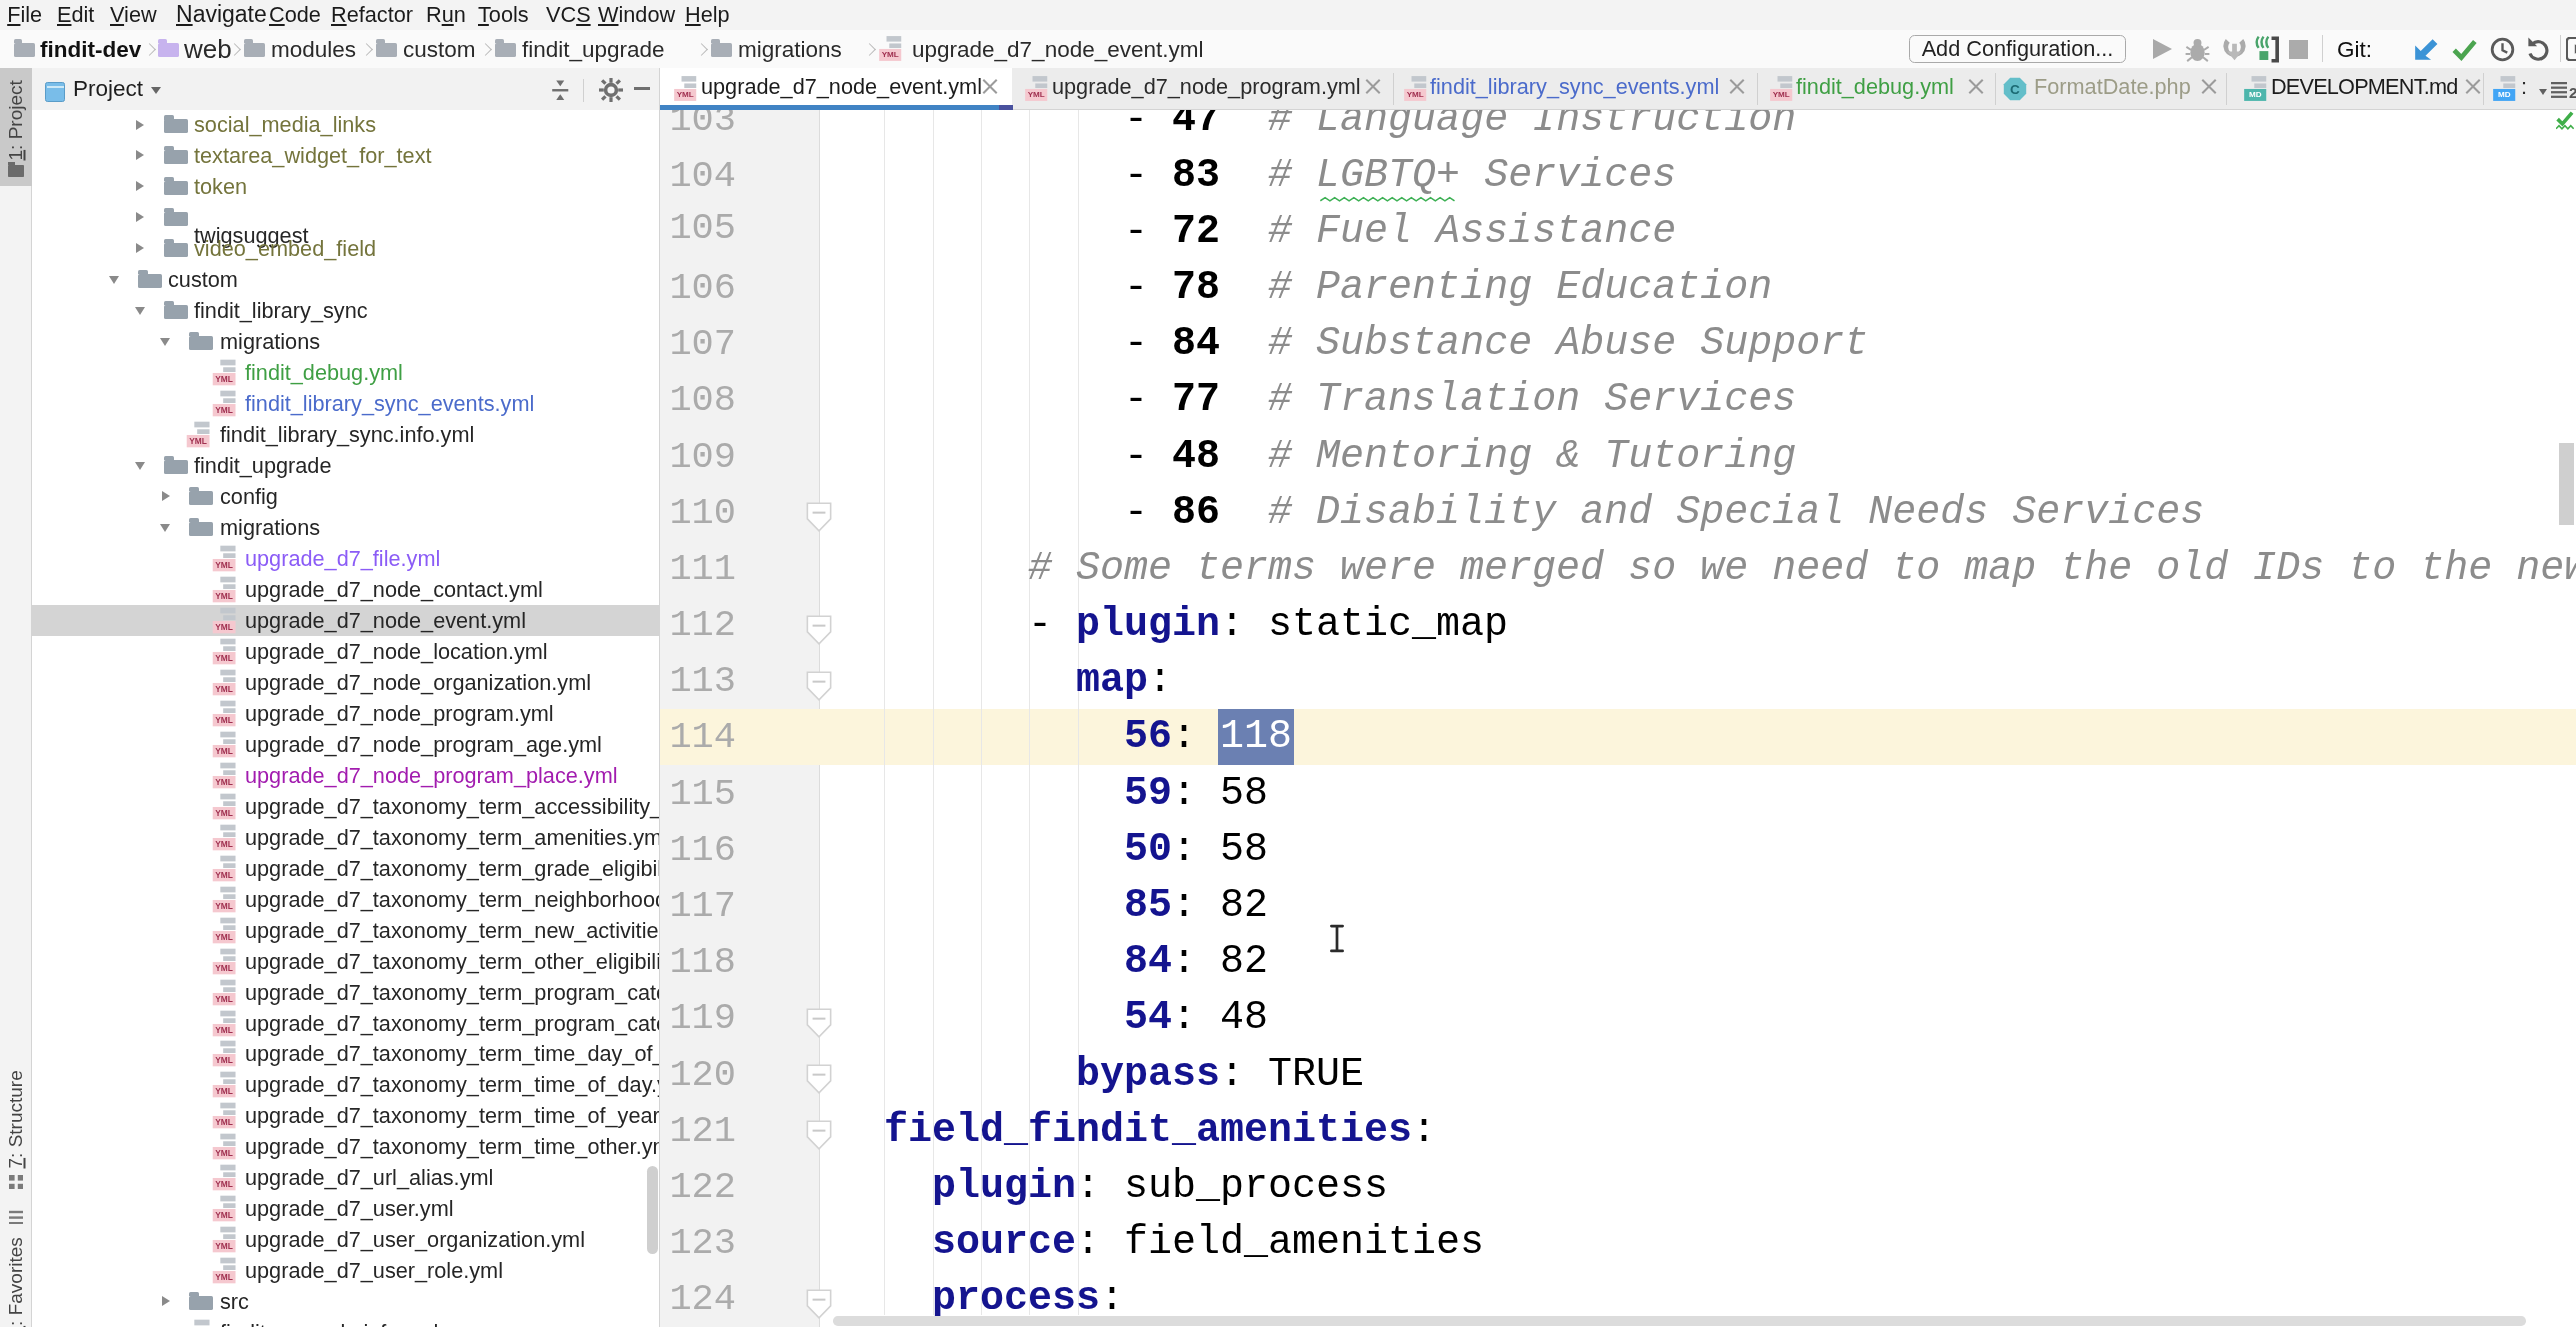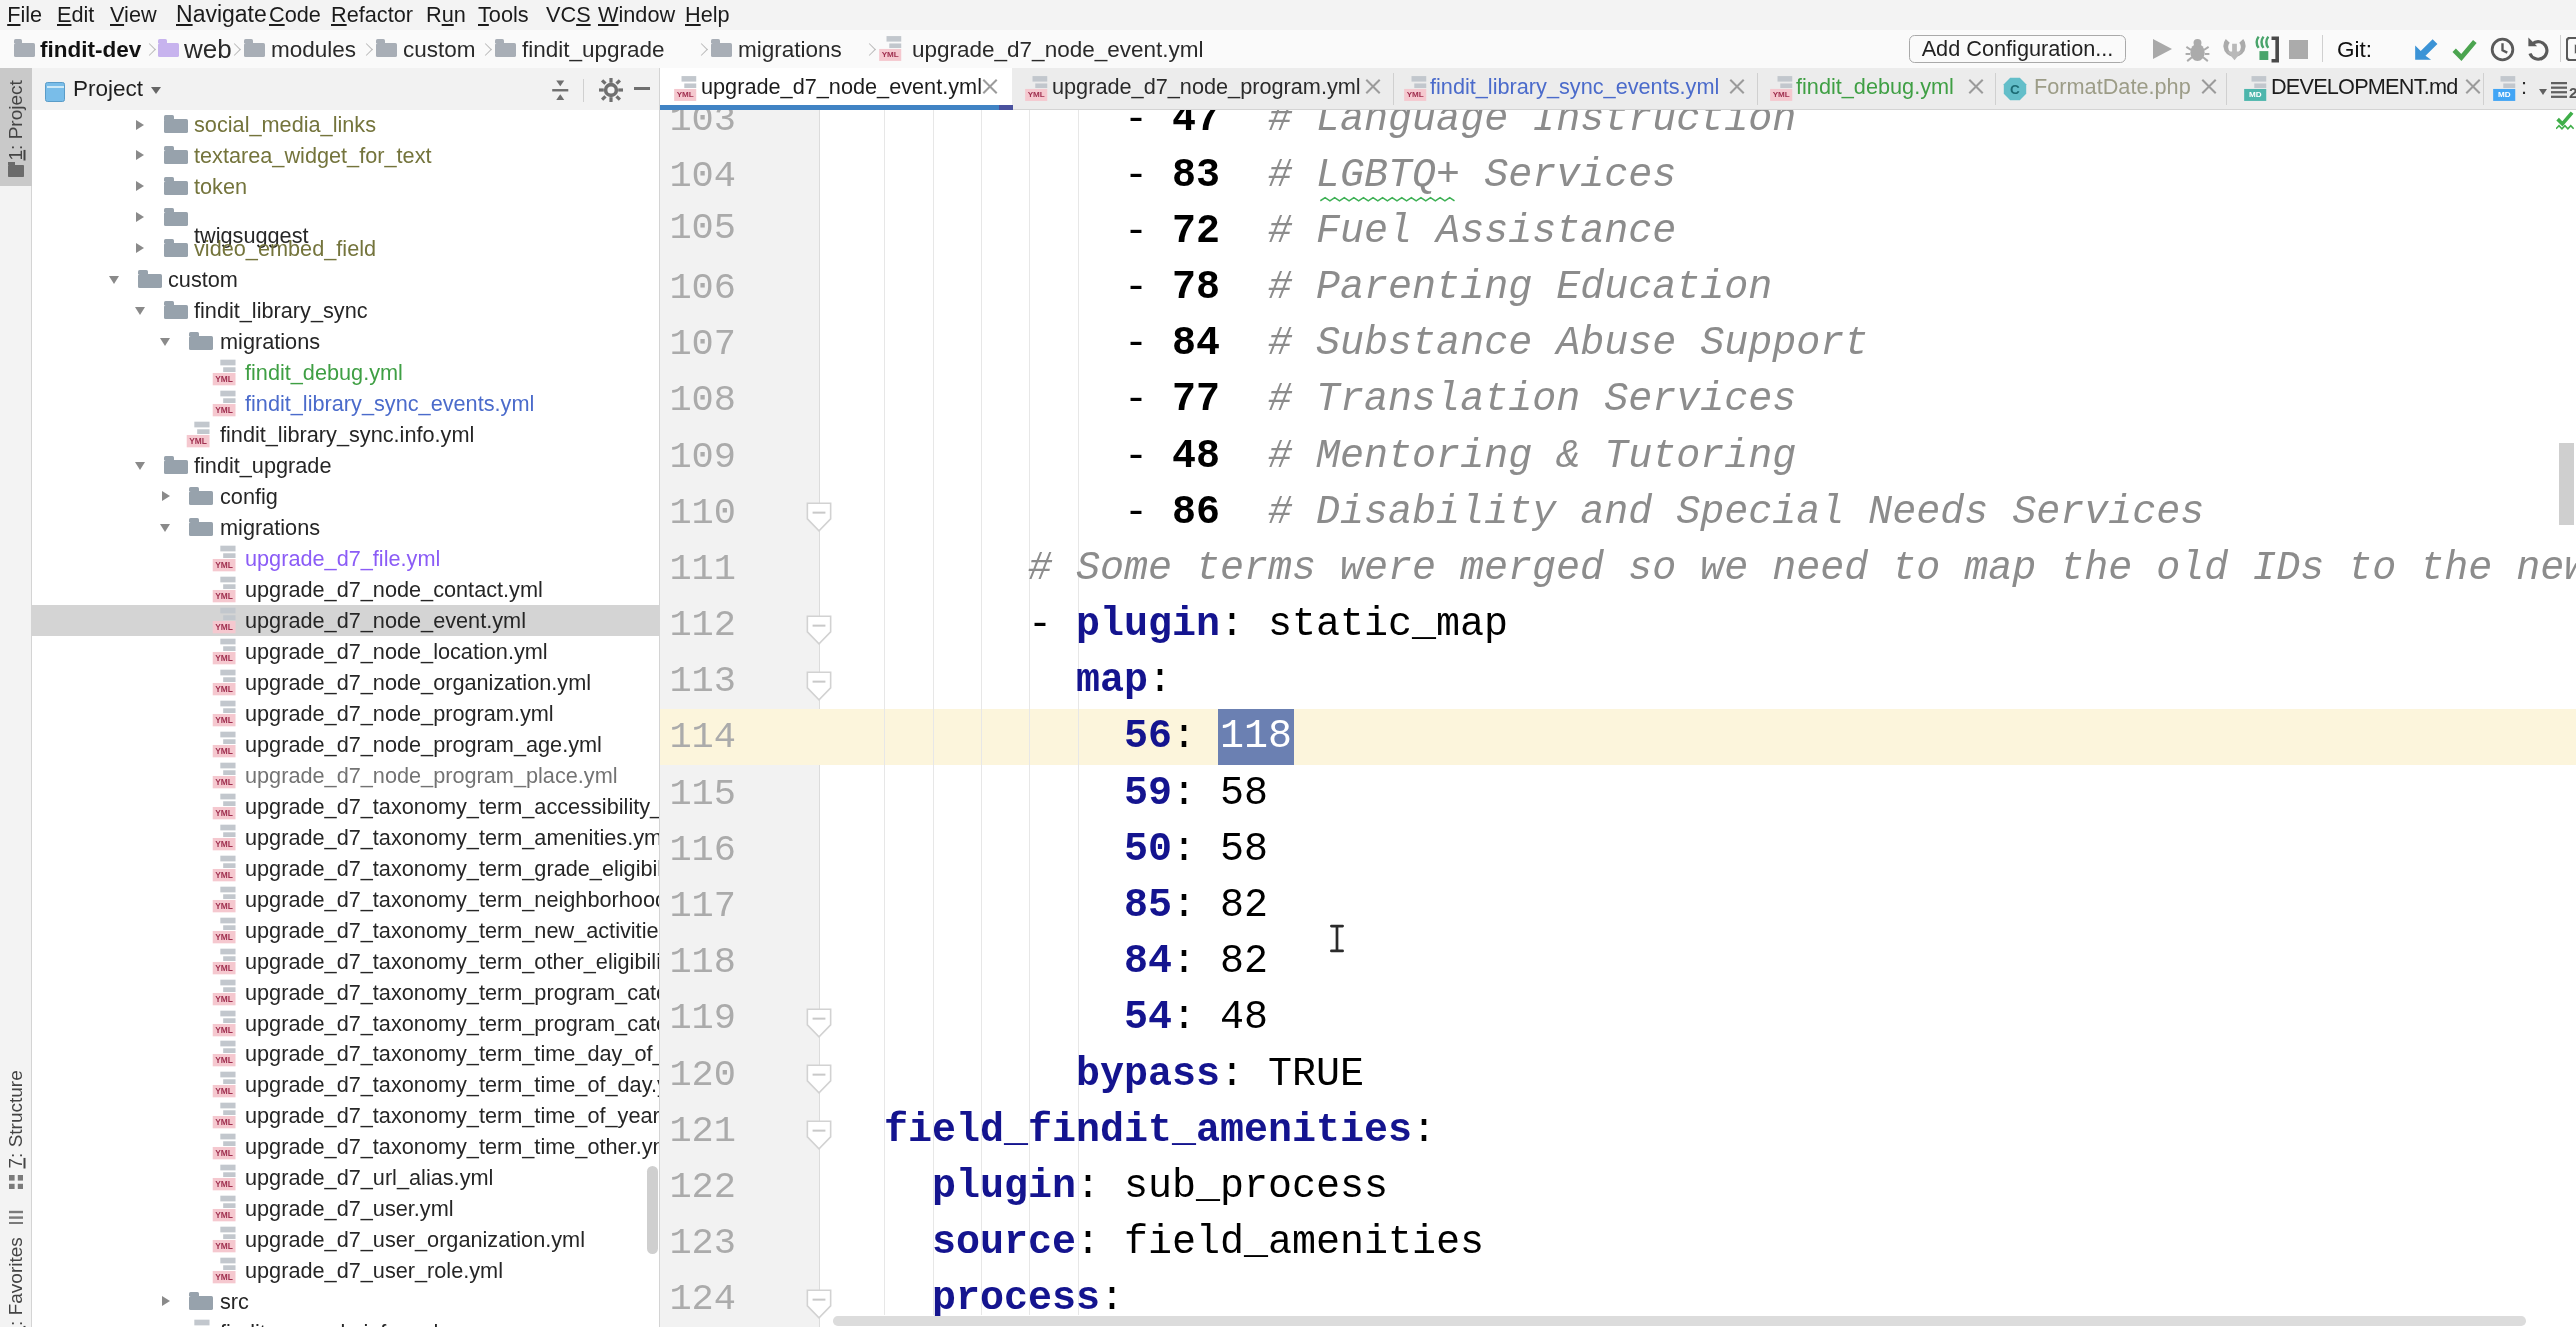--- a/index.html
+++ b/index.html
@@ -301,21 +301,21 @@
           <div class="lab">YML</div>
         </div>
 <div class="ab" style="left:213px;color:#262626;">upgrade_d7_node_program_age.yml</div>
 </div>
 <div class="trow" style="left:0;top:650px;">
 <div class="ymli" style="left:180px;top:2.4px;transform:scale(.95);">
           <div class="p1"></div>
           <div class="p2"></div>
           <div class="lab">YML</div>
         </div>
-<div class="ab" style="left:213px;color:#737373;">upgrade_d7_node_program_place.yml</div>
+<div class="ab" style="left:213px;color:#a21caf;">upgrade_d7_node_program_place.yml</div>
 </div>
 <div class="trow" style="left:0;top:681px;">
 <div class="ymli" style="left:180px;top:2.4px;transform:scale(.95);">
           <div class="p1"></div>
           <div class="p2"></div>
           <div class="lab">YML</div>
         </div>
 <div class="ab" style="left:213px;color:#262626;">upgrade_d7_taxonomy_term_accessibility_op</div>
 </div>
 <div class="trow" style="left:0;top:712px;">

